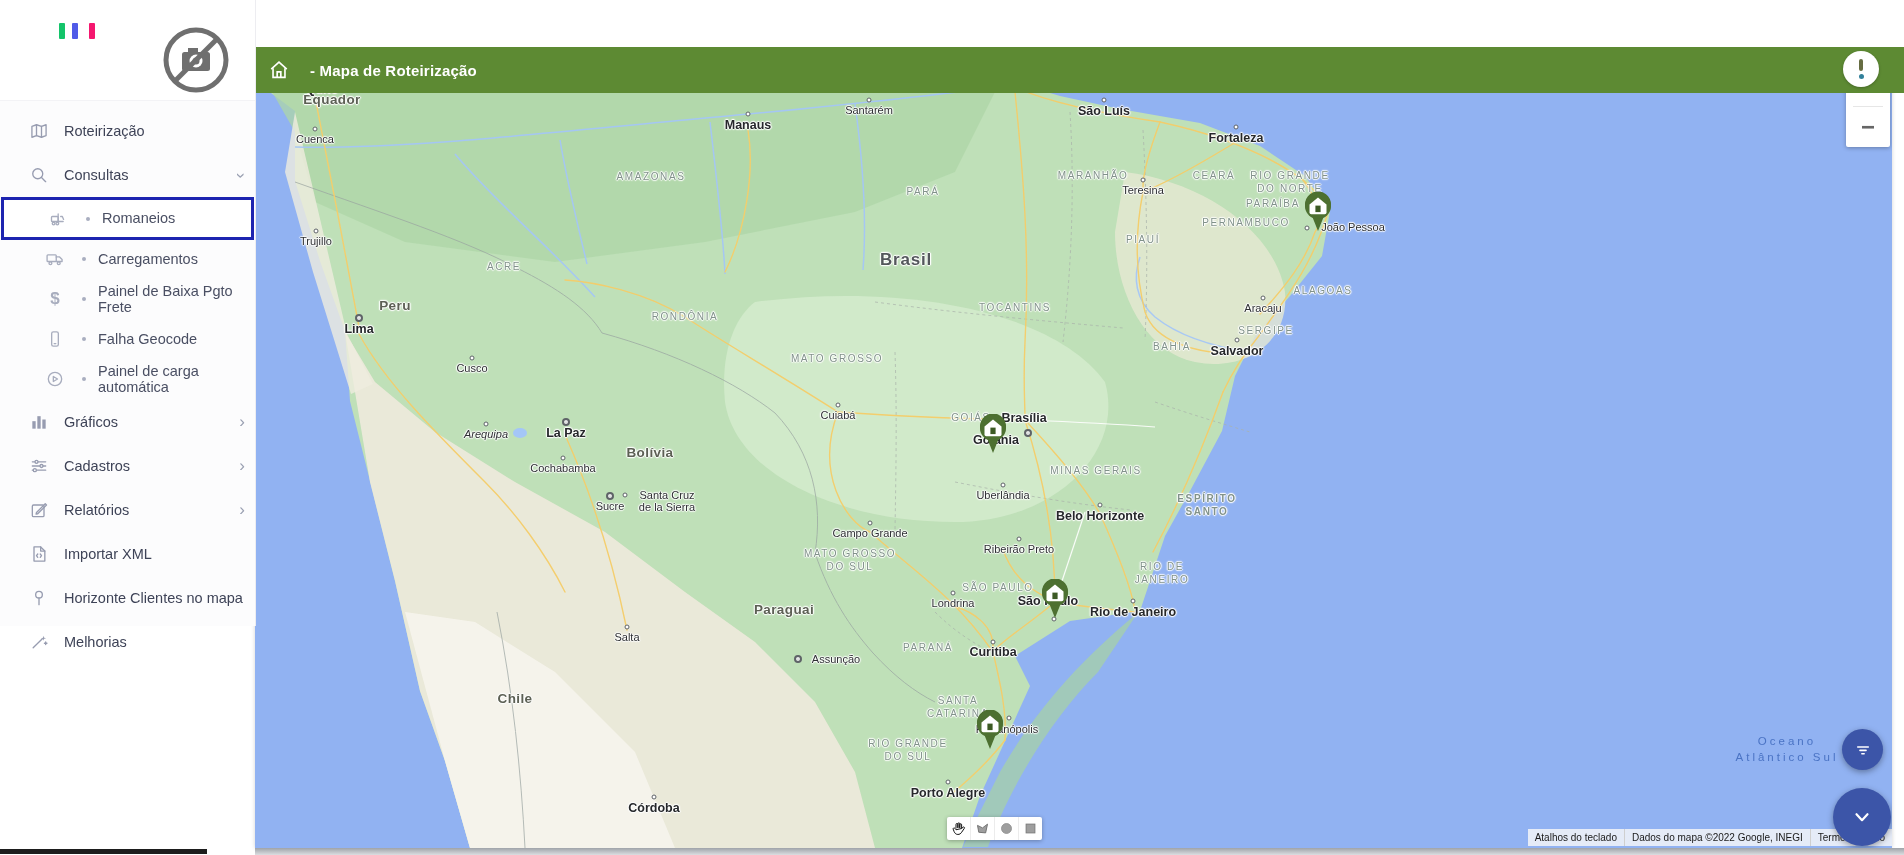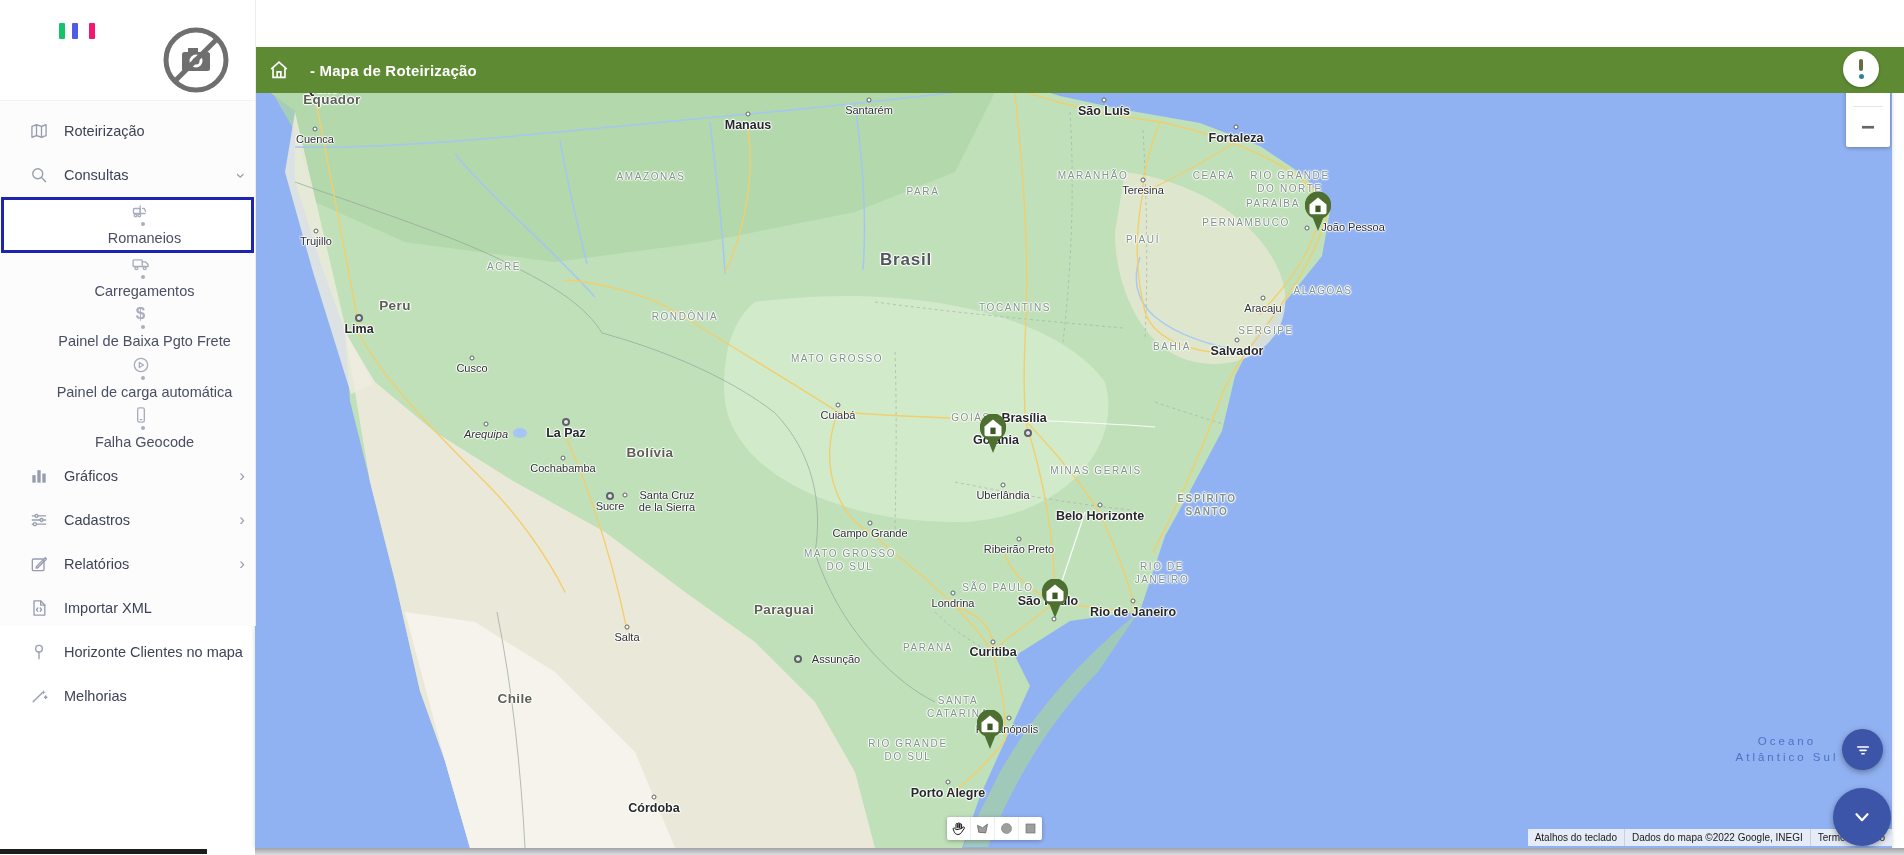--- a/index.html
+++ b/index.html
@@ -6,21 +6,21 @@
     font-family:"Liberation Sans",sans-serif;-webkit-font-smoothing:antialiased;}
   
   .sidebar{position:absolute;left:0;top:0;width:255px;height:626px;background:#fcfcfd;
     border-right:1px solid #ededf1;z-index:10;}
   .logo-block{position:relative;height:100px;border-bottom:1px solid #f3f3f6;background:#fff;}
   .logo-bar{position:absolute;top:23px;width:6px;height:16px;border-radius:1px;}
   .broken-img{position:absolute;left:160px;top:24px;color:#6f6f6f;}
   .menu{padding-top:8px;}
   .side-item{display:flex;align-items:center;min-height:44px;padding:0 10px 0 28px;
     color:#3e4357;font-size:14.5px;font-weight:500;cursor:pointer;box-sizing:border-box;}
-  .side-item.sub{padding-left:44px;min-height:38px;color:#4a4f63;flex-direction:column;}
+  .side-item.sub{padding-left:44px;min-height:38px;color:#4a4f63;}
   .side-item.sub.two{min-height:42px;}
   .side-item.selected{border:3px solid #1d24b0;background:#fff;margin:0 1px;min-height:43px;}
   .s-icon{width:22px;height:22px;flex:0 0 22px;display:flex;align-items:center;justify-content:center;
     color:#979cb0;margin-right:14px;}
   .side-item.sub .s-icon{color:#a8adbe;margin-right:8px;}
   .bullet{width:4px;height:4px;border-radius:50%;background:#a9aec0;margin:0 12px 0 8px;flex:0 0 4px;}
   .s-label{flex:1;line-height:1.12;padding:4px 0;}
   .chev{color:#9aa0b2;font-size:17px;line-height:1;transform:translateY(-1px);}
   .chev.down{transform:rotate(90deg);}
   
@@ -138,39 +138,39 @@
         <span class="bullet"></span>
         <span class="s-label">Carregamentos</span>
       </div>
       <div class="side-item sub two">
         <span class="s-icon">
           <span style="font-size:17px;font-weight:700;">$</span>
         </span>
         <span class="bullet"></span>
         <span class="s-label">Painel de Baixa Pgto Frete</span>
       </div>
+      <div class="side-item sub">
+        <span class="s-icon">
+          <svg width="20" height="20" viewBox="0 0 24 24" fill="none" stroke="currentColor" stroke-width="1.6" stroke-linecap="round" stroke-linejoin="round">
+            <rect x="8" y="3.5" width="8" height="17" rx="2"></rect>
+            <line x1="11" y1="17.5" x2="13" y2="17.5"></line>
+          </svg>
+        </span>
+        <span class="bullet"></span>
+        <span class="s-label">Falha Geocode</span>
+      </div>
       <div class="side-item sub two">
         <span class="s-icon">
           <svg width="20" height="20" viewBox="0 0 24 24" fill="none" stroke="currentColor" stroke-width="1.6" stroke-linecap="round" stroke-linejoin="round">
             <circle cx="12" cy="12" r="8"></circle>
             <path d="M10 9 L15 12 L10 15 Z"></path>
           </svg>
         </span>
         <span class="bullet"></span>
         <span class="s-label">Painel de carga automática</span>
-      </div>
-      <div class="side-item sub">
-        <span class="s-icon">
-          <svg width="20" height="20" viewBox="0 0 24 24" fill="none" stroke="currentColor" stroke-width="1.6" stroke-linecap="round" stroke-linejoin="round">
-            <rect x="8" y="3.5" width="8" height="17" rx="2"></rect>
-            <line x1="11" y1="17.5" x2="13" y2="17.5"></line>
-          </svg>
-        </span>
-        <span class="bullet"></span>
-        <span class="s-label">Falha Geocode</span>
       </div>
       <div class="side-item top">
         <span class="s-icon">
           <svg width="20" height="20" viewBox="0 0 24 24" fill="none" stroke="currentColor" stroke-width="1.6" stroke-linecap="round" stroke-linejoin="round">
             <rect x="4" y="11" width="4" height="9" fill="currentColor" stroke="none"></rect>
             <rect x="10" y="5" width="4" height="15" fill="currentColor" stroke="none"></rect>
             <rect x="16" y="9" width="4" height="11" fill="currentColor" stroke="none"></rect>
           </svg>
         </span>
         <span class="s-label">Gráficos</span>

